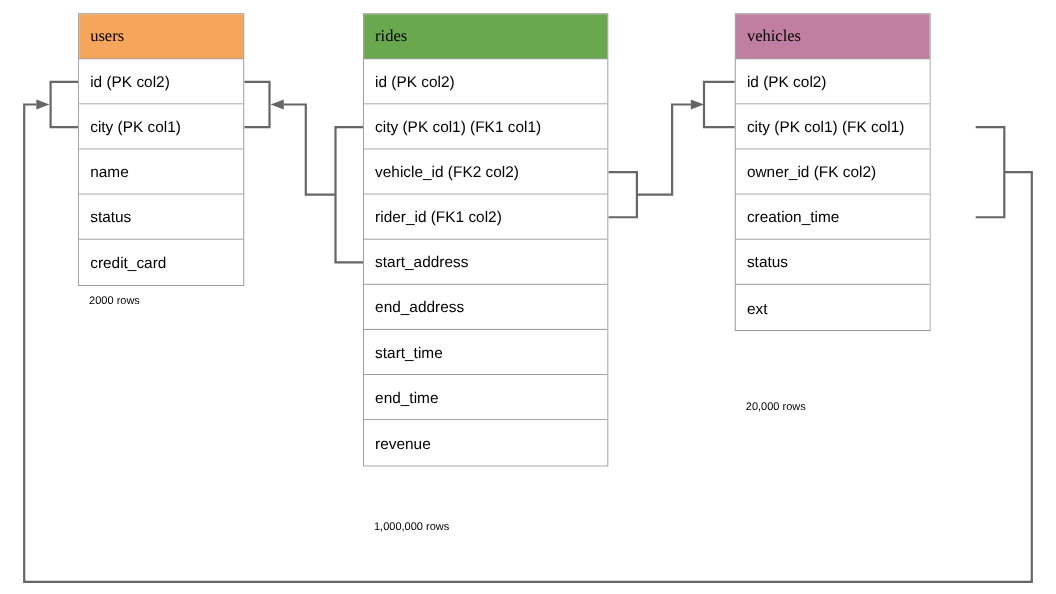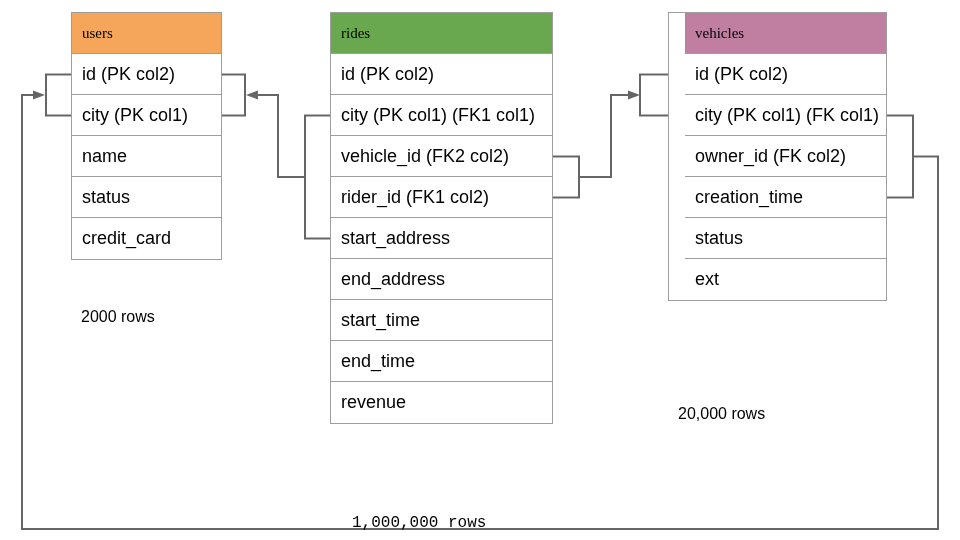--- a/index.html
+++ b/index.html
@@ -11,30 +11,30 @@
   .db-table {
     position:absolute; box-sizing:border-box;
     background:#fff; border:1px solid #9e9e9e;
   }
   .db-table-header {
     box-sizing:border-box; height:41px; display:flex; align-items:center;
     padding-left:10px; font-size:15px; border-bottom:1px solid #9e9e9e;font-family:Liberation Serif, serif;
   }
   .db-row {
     box-sizing:border-box; height:41px; display:flex; align-items:center;
-    padding-left:10px; font-size:18px; background:#fff;
+    padding-left:10px; font-size:14px; background:#fff;
     border-bottom:1px solid #9e9e9e; white-space:nowrap;
   }
   .db-row:last-child { border-bottom:none; }
-  .row-count { position:absolute; font-size:16px;margin-top:40px; }
+  .row-count { position:absolute; font-size:10px; }
   .t-users    { left:71px;  top:12px; width:151px; }
   .t-rides    { left:330px; top:12px; width:223px; }
-  .t-vehicles { left:668px; top:12px; width:219px;padding-left:16px; }
+  .t-vehicles { left:668px; top:12px; width:178px; }
   .c-users    { left:81px;  top:268px; }
-  .c-rides    { left:352px; top:474px;font-family:Liberation Mono, monospace; }
+  .c-rides    { left:340px; top:474px; }
   .c-vehicles { left:678px; top:365px; }
 </style>
 </head>
 <body>
 
 <div class="canvas">
 
   <svg class="connectors" width="960" height="540" viewBox="0 0 960 540">
     <g stroke="#666666" stroke-width="2" fill="none">
       <path d="M222,74.5 H245 V115.5 H222"></path>

